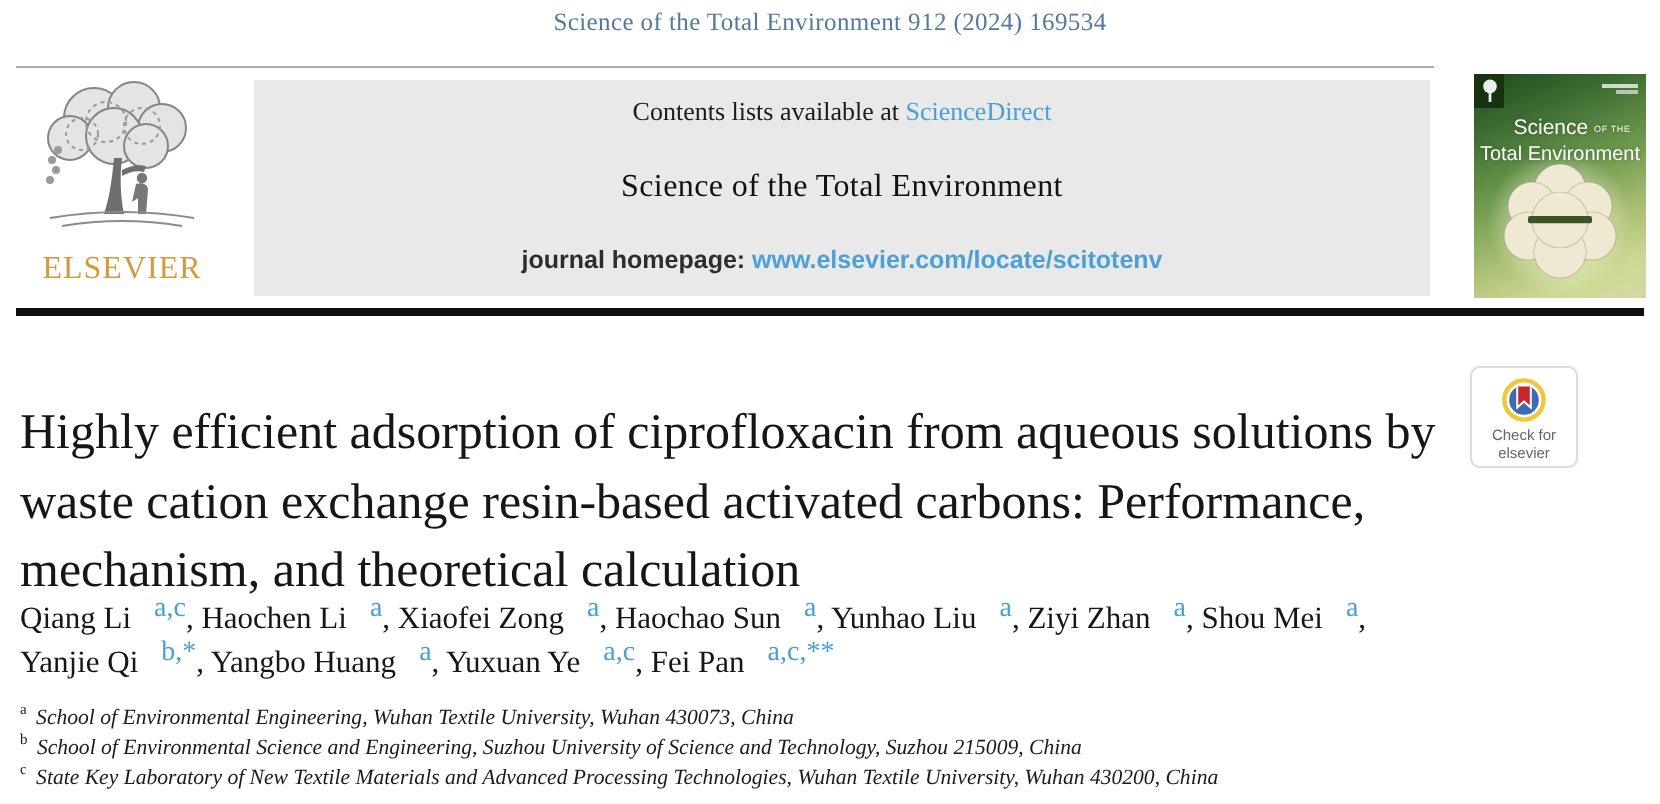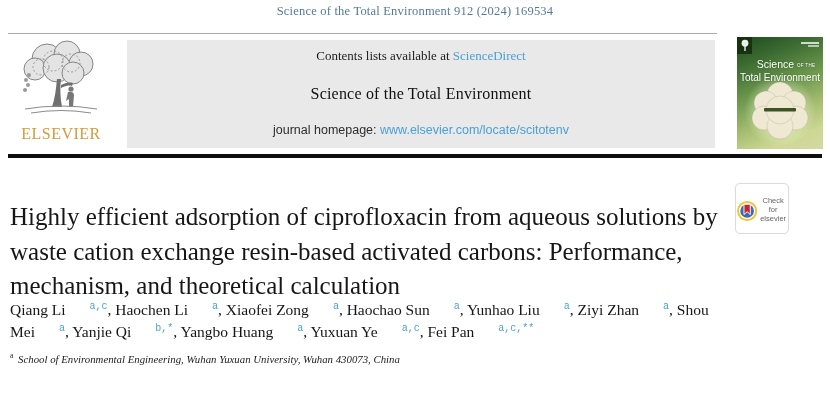--- a/index.html
+++ b/index.html
@@ -29,21 +29,21 @@
   }
 
   
   .band{
     position:absolute;left:127px;top:40px;width:588px;height:108px;background:var(--band-gray);
     display:flex;flex-direction:column;align-items:center;
   }
   .band .contents-line{margin-top:8px;font-size:13px;color:#1c1c1c;}
   .band .contents-line .sd-link{color:var(--link-blue);cursor:pointer;}
   .band .band-title{flex:1;display:flex;align-items:center;font-size:16px;color:#111;letter-spacing:.2px;}
-  .band .homepage-line{margin-bottom:11px;font-family:"Liberation Sans",sans-serif;font-size:12.5px;color:#2d2d2d;}
+  .band .homepage-line{margin-bottom:11px;font-family:"Liberation Sans",sans-serif;font-size:12.5px;color:#2d2d2d;font-weight:bold;}
   .band .homepage-line .hp-link{color:var(--link-blue);cursor:pointer;}
 
   
   .cover{
     position:absolute;left:737px;top:37px;width:86px;height:112px;cursor:pointer;
     background:
       radial-gradient(circle at 50% 66%, rgba(255,255,235,.95) 0%, rgba(255,255,235,0) 42%),
       linear-gradient(158deg,#1e4a1c 0%,#3b6a31 20%,#6d984d 45%,#a9bf73 68%,#ccd893 85%,#d4d9a3 100%);
     overflow:hidden;
   }
@@ -56,38 +56,38 @@
   }
   .cover-title .c1{font-size:10.5px;margin-left:12px;}
   .cover-title .c1s{font-size:4.5px;vertical-align:1px;letter-spacing:.3px;}
   .cover-title .c2{font-size:10px;display:block;}
   .cover-flower{position:absolute;left:0;top:0;}
 
   
   .badge{
     position:absolute;left:735px;top:183px;width:54px;height:51px;background:#fff;
     border:1px solid #dcdcdc;border-radius:5px;box-shadow:0 0 2px rgba(0,0,0,.06);
-    display:flex;flex-direction:row;align-items:center;cursor:pointer;
+    display:flex;flex-direction:column;align-items:center;cursor:pointer;
   }
   .badge svg{margin-top:4px;}
   .badge-text{
     font-family:"Liberation Sans",sans-serif;font-size:7.5px;color:#666;
     text-align:center;line-height:1.2;margin-top:1px;
   }
 
   
   .title{
     position:absolute;left:10px;top:200px;width:714px;
     font-size:25px;font-weight:400;line-height:1.38;color:#161616;
   }
   .authors{
     position:absolute;left:10px;top:299px;width:716px;
     font-size:15.5px;line-height:1.42;color:#161616;
   }
-  .authors sup{color:var(--link-blue);font-size:10px;line-height:0;margin-left:18px;font-family:Liberation Mono, monospace;}
+  .authors sup{color:var(--link-blue);font-size:14px;line-height:0;margin-left:8px;}
   .affils{
     position:absolute;left:10px;top:352px;width:760px;
     font-style:italic;font-size:10.8px;line-height:1.37;color:#1a1a1a;
   }
   .affil-line sup{font-size:7.5px;font-style:normal;line-height:0;margin-right:2px;}
 </style>
 </head>
 <body>
 
 <div class="page">
@@ -183,16 +183,18 @@
     <div class="badge-text">
       <span>Check for</span><br><span>elsevier</span>
     </div>
   </div>
 
   <h1 class="title">Highly efficient adsorption of ciprofloxacin from aqueous solutions by waste cation exchange resin-based activated carbons: Performance, mechanism, and theoretical calculation</h1>
 
   <div class="authors"><span><span>Qiang Li</span><sup> a,c</sup></span><span>, </span><span><span>Haochen Li</span><sup> a</sup></span><span>, </span><span><span>Xiaofei Zong</span><sup> a</sup></span><span>, </span><span><span>Haochao Sun</span><sup> a</sup></span><span>, </span><span><span>Yunhao Liu</span><sup> a</sup></span><span>, </span><span><span>Ziyi Zhan</span><sup> a</sup></span><span>, </span><span><span>Shou Mei</span><sup> a</sup></span><span>, </span><span><span>Yanjie Qi</span><sup> b,*</sup></span><span>, </span><span><span>Yangbo Huang</span><sup> a</sup></span><span>, </span><span><span>Yuxuan Ye</span><sup> a,c</sup></span><span>, </span><span><span>Fei Pan</span><sup> a,c,**</sup></span></div>
 
   <div class="affils">
-      <div class="affil-line"><sup>a</sup><span> School of Environmental Engineering, Wuhan Yuxuan University, Wuhan 430073, China</span></div>
+      <div class="affil-line"><sup>a</sup><span> School of Environmental Engineering, Wuhan Textile University, Wuhan 430073, China</span></div>
+      <div class="affil-line"><sup>b</sup><span> School of Environmental Science and Engineering, Suzhou University of Science and Technology, Suzhou 215009, China</span></div>
+      <div class="affil-line"><sup>c</sup><span> State Key Laboratory of New Textile Materials and Advanced Processing Technologies, Wuhan Textile University, Wuhan 430200, China</span></div>
     </div>
 
 </div>
 
 </body></html>

